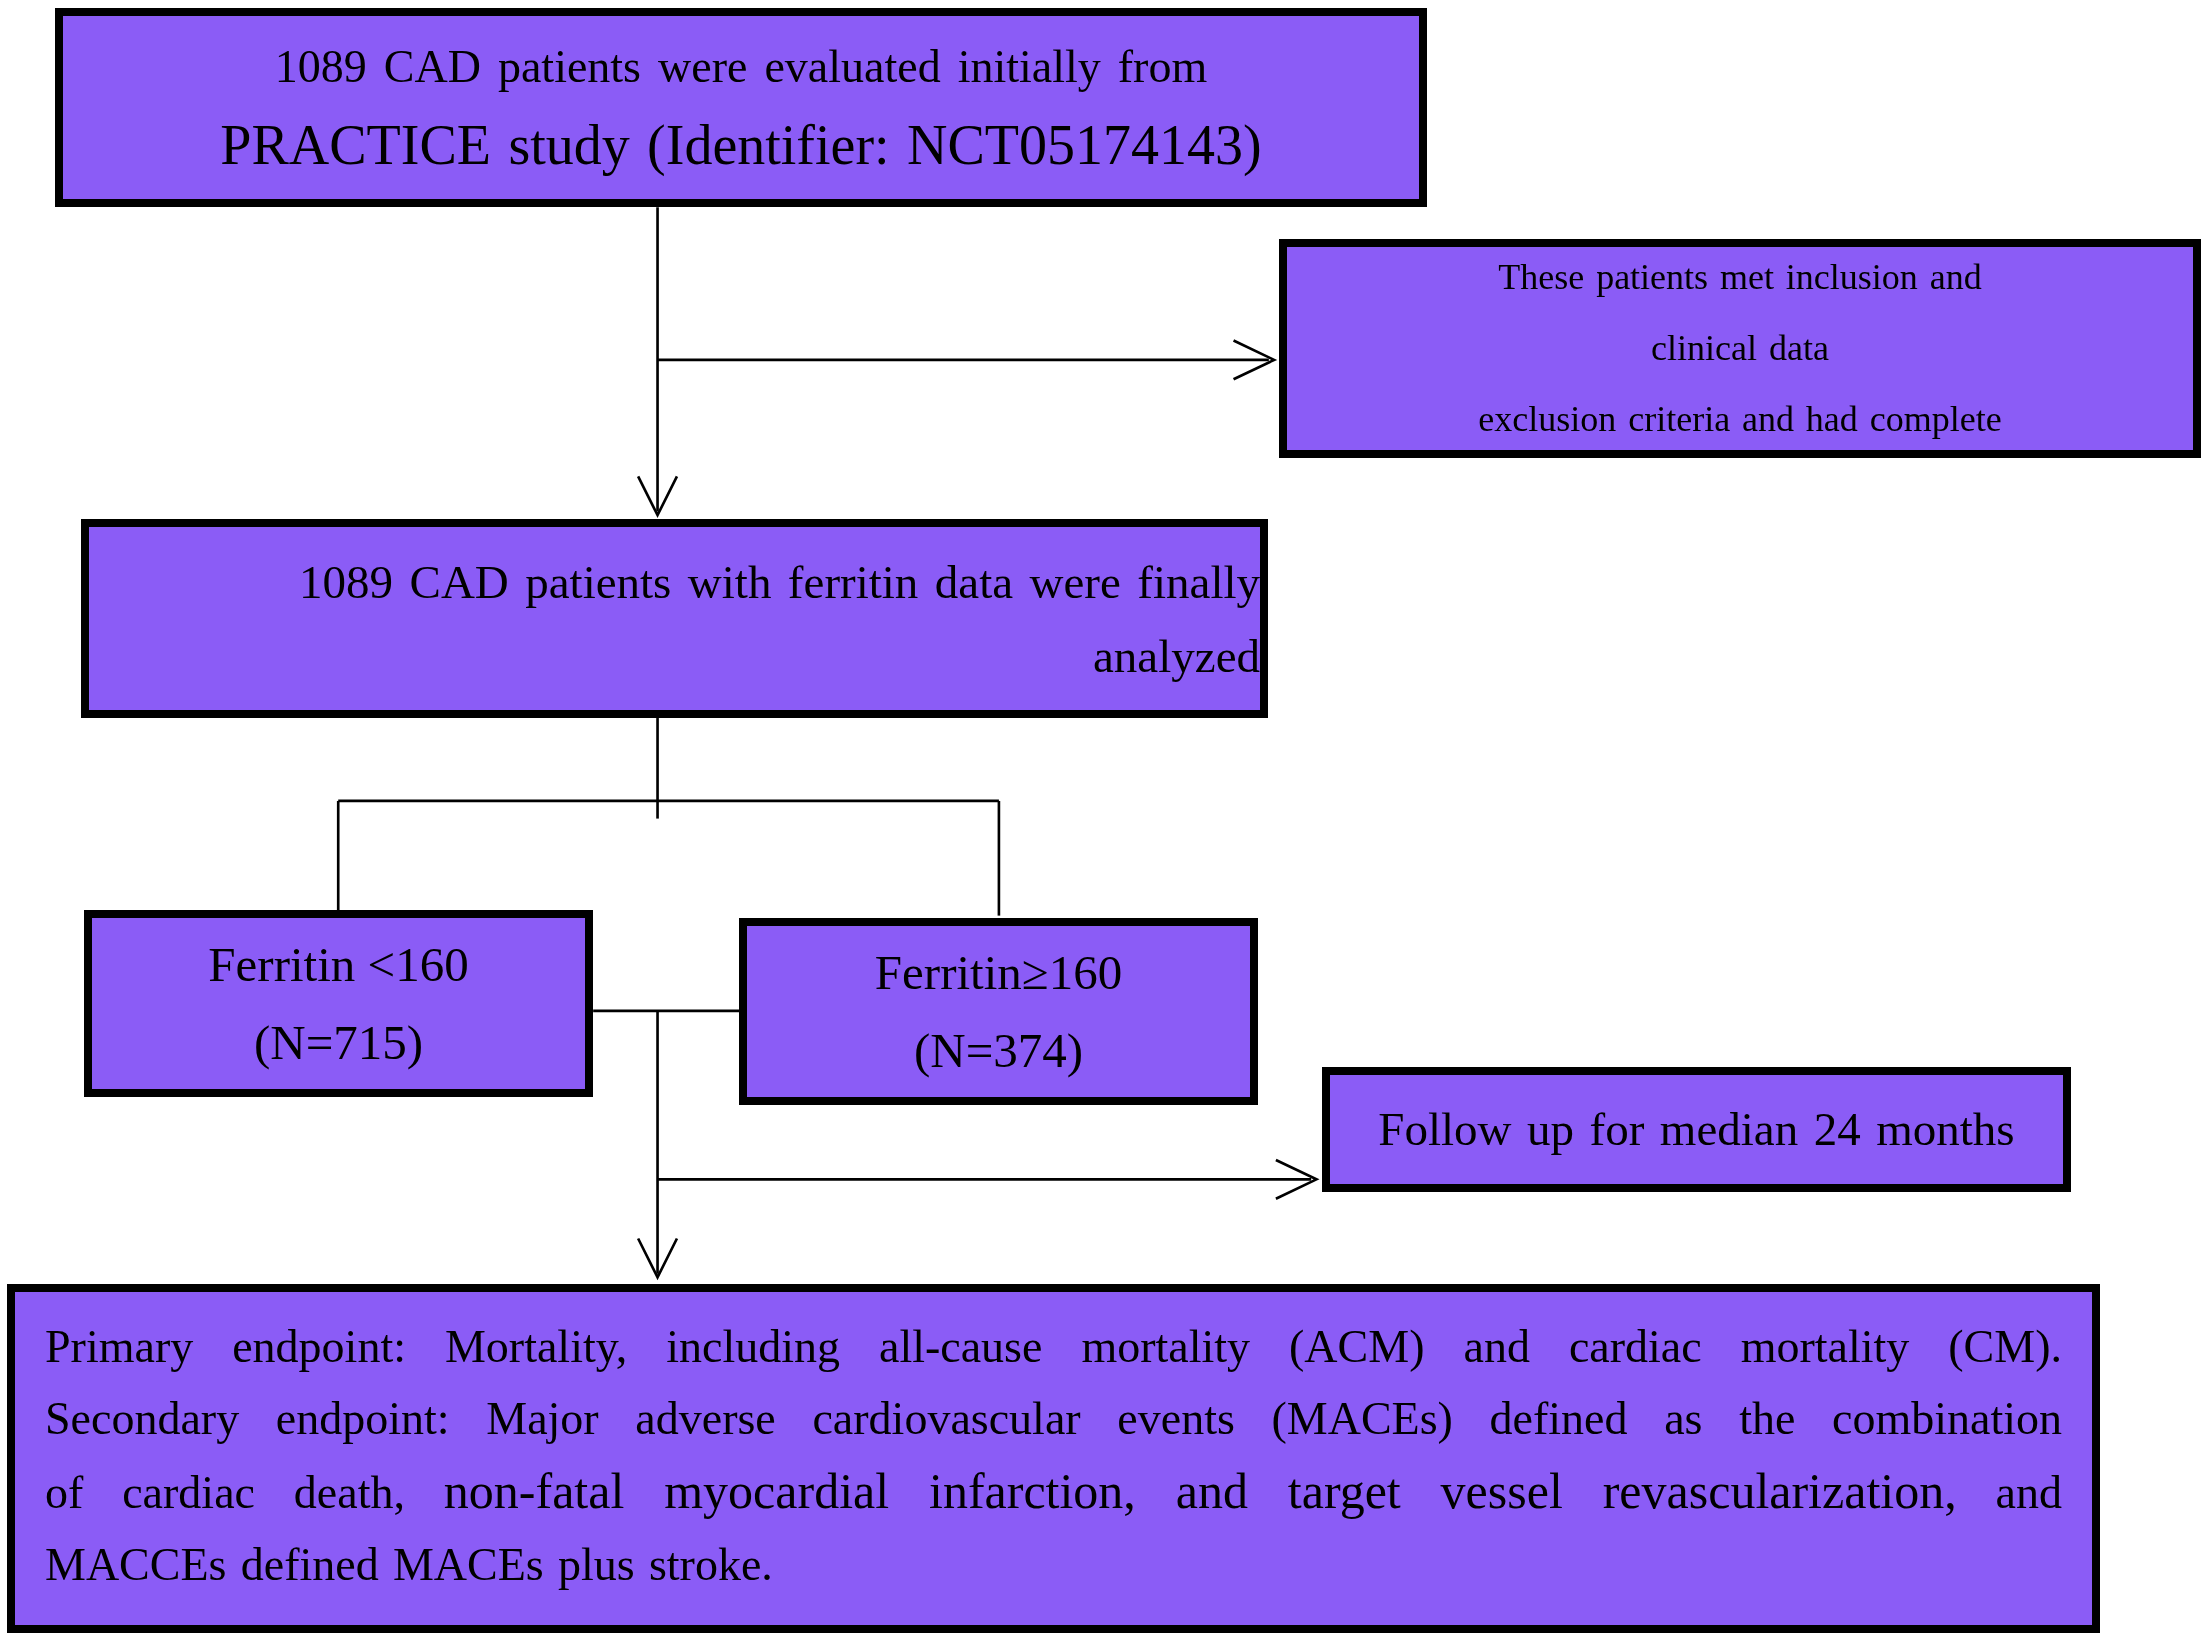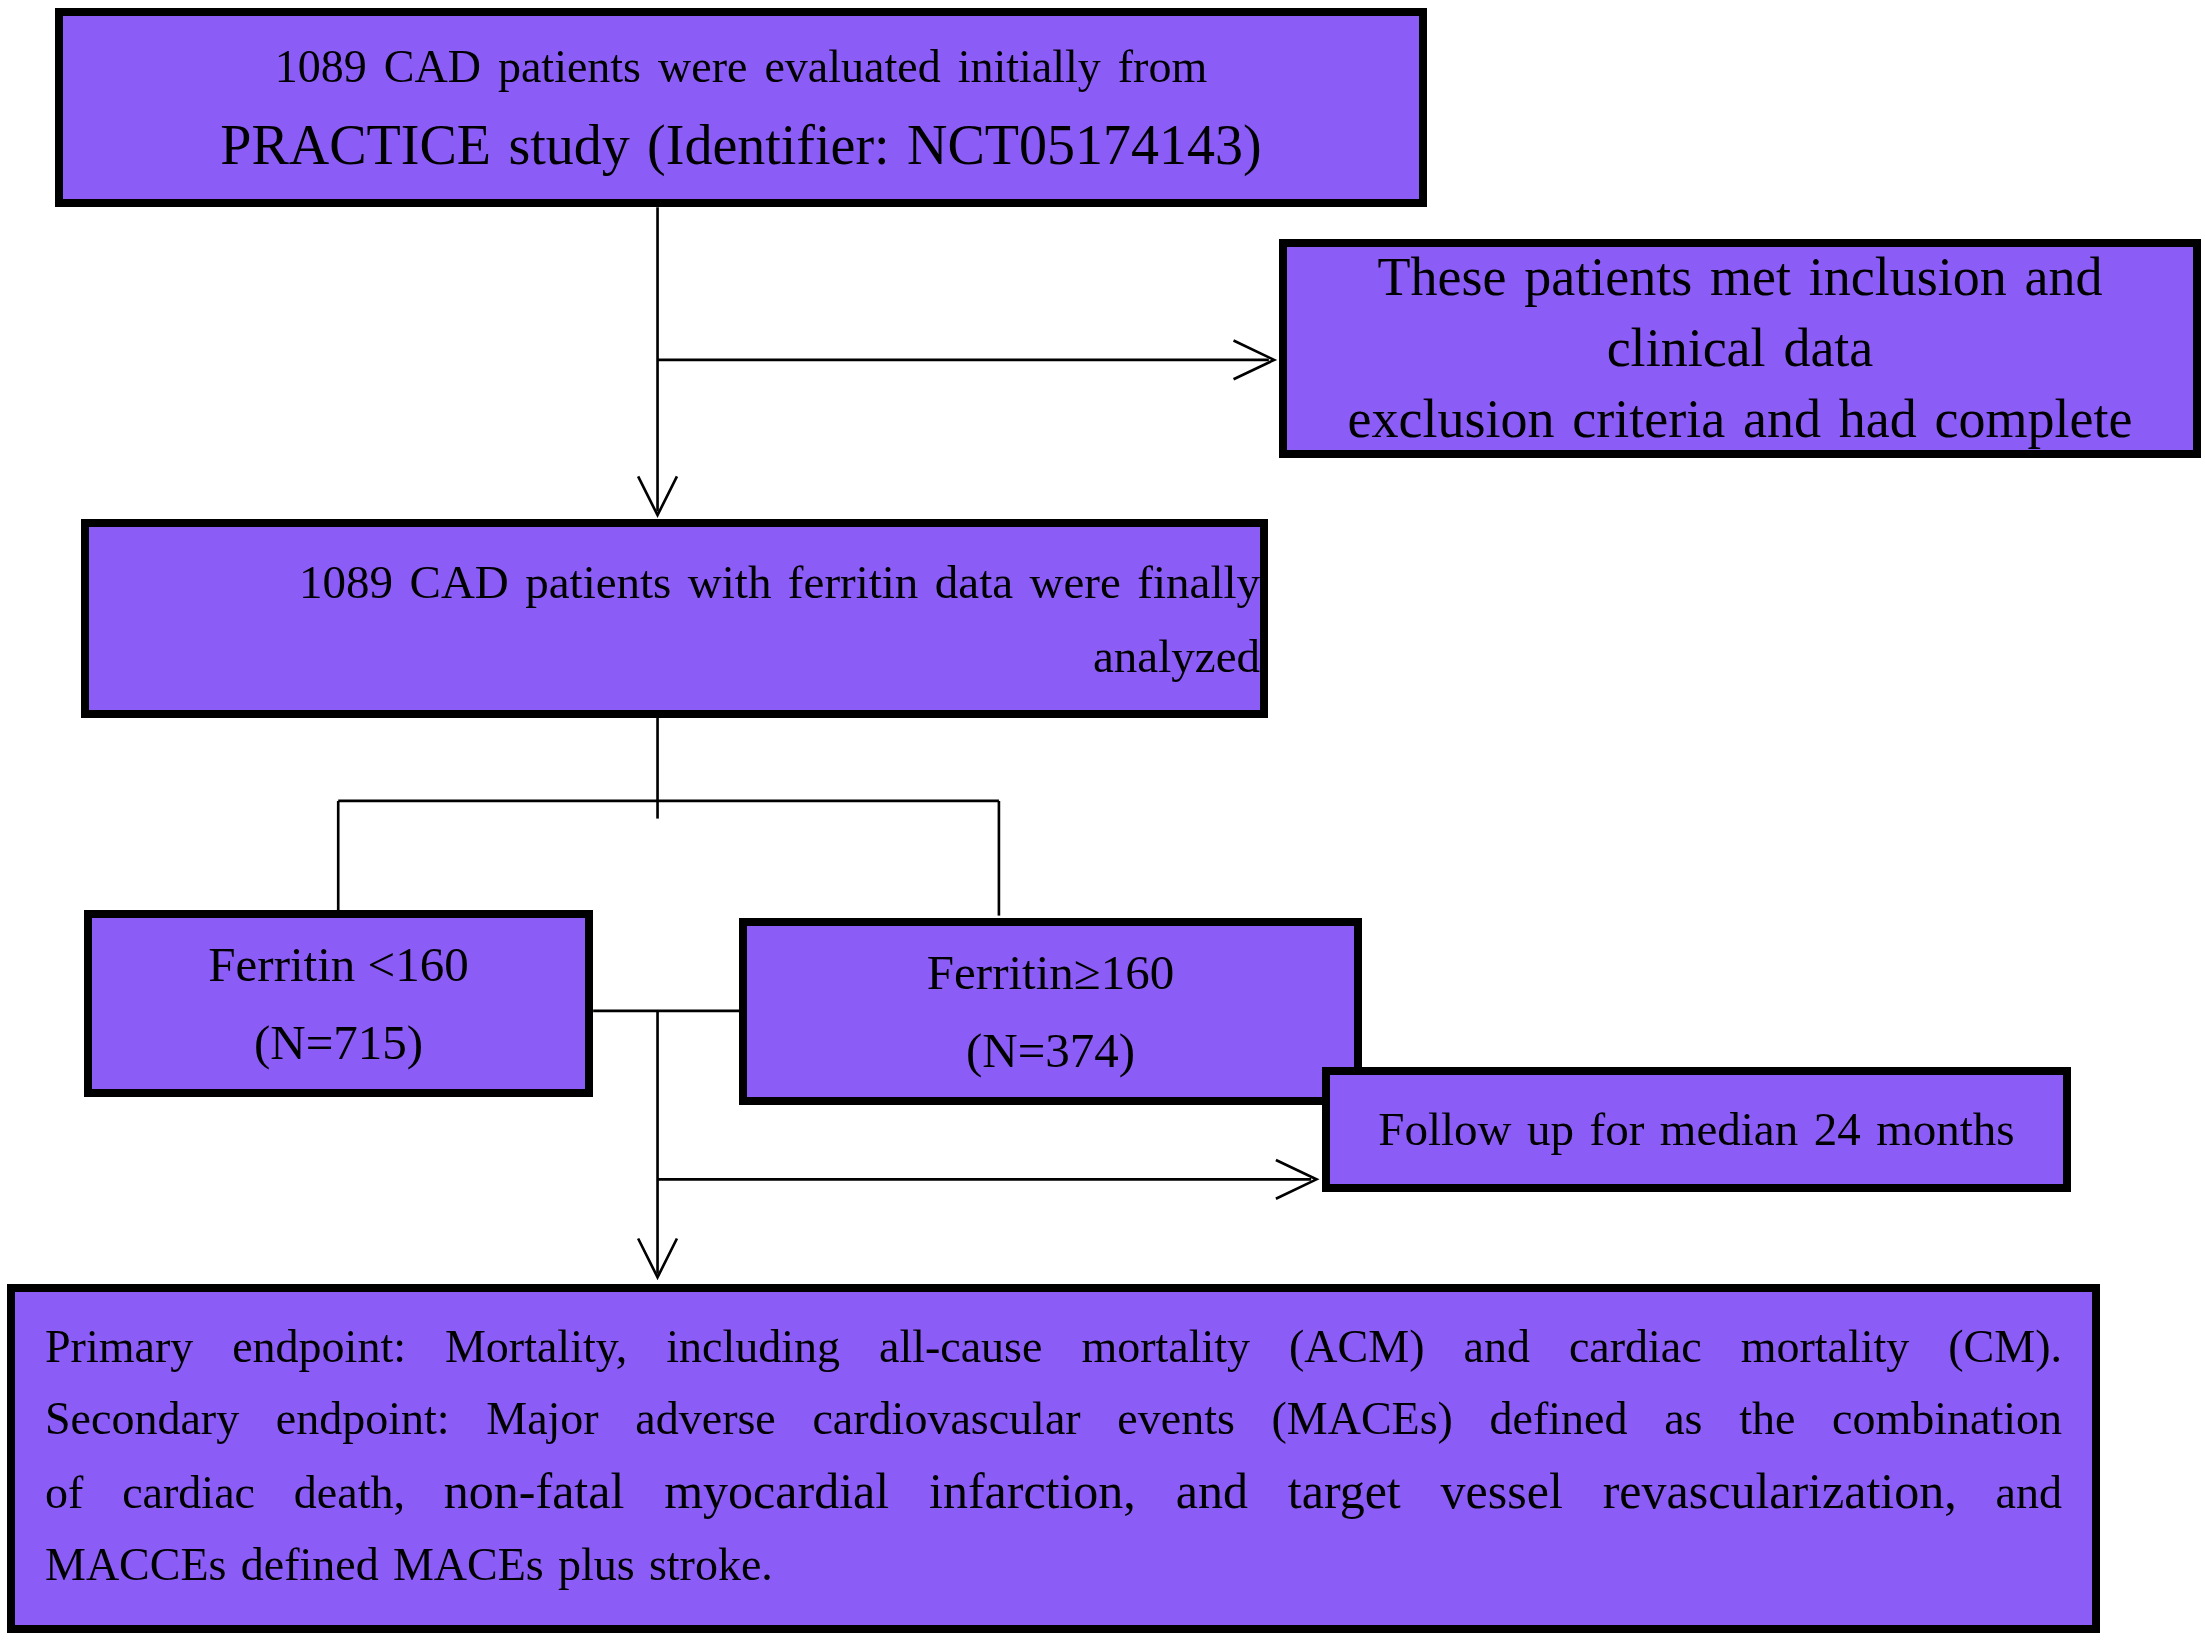--- a/index.html
+++ b/index.html
@@ -27,27 +27,27 @@
     flex-direction: column;
     justify-content: center;
     align-items: center;
     text-align: center;
   }
   .top-box    { left: 55px;   top: 8px;    width: 1372px; height: 199px; }
   .top-box .l1 { font-size: 46px; line-height: 76px; word-spacing: 0.12em; }
   .top-box .l2 { font-size: 56px; line-height: 81px; word-spacing: 0.06em; }
 
   .inclusion-box { left: 1279px; top: 239px; width: 922px; height: 219px; }
-  .inclusion-box .ln { font-size: 54px; line-height: 71px; word-spacing: 0.08em; }
+  .inclusion-box .ln { font-size: 36px; line-height: 71px; word-spacing: 0.08em; }
 
   .analyzed-box { left: 81px; top: 519px; width: 1187px; height: 199px; align-items: flex-end; }
   .analyzed-box .ln { font-size: 47px; line-height: 74px; word-spacing: 0.10em; }
 
   .low-box  { left: 84px;  top: 910px; width: 509px; height: 187px; }
-  .high-box { left: 739px; top: 918px; width: 623px; height: 187px; }
+  .high-box { left: 739px; top: 918px; width: 519px; height: 187px; }
   .branch-ln { font-size: 49px; line-height: 78px; }
 
   .follow-box { left: 1322px; top: 1067px; width: 749px; height: 125px; }
   .follow-box .ln { font-size: 47px; line-height: 53px; word-spacing: 0.08em; }
 
   .endpoint-box {
     left: 7px; top: 1284px; width: 2093px; height: 349px;
     justify-content: center;
     align-items: stretch;
     text-align: left;

